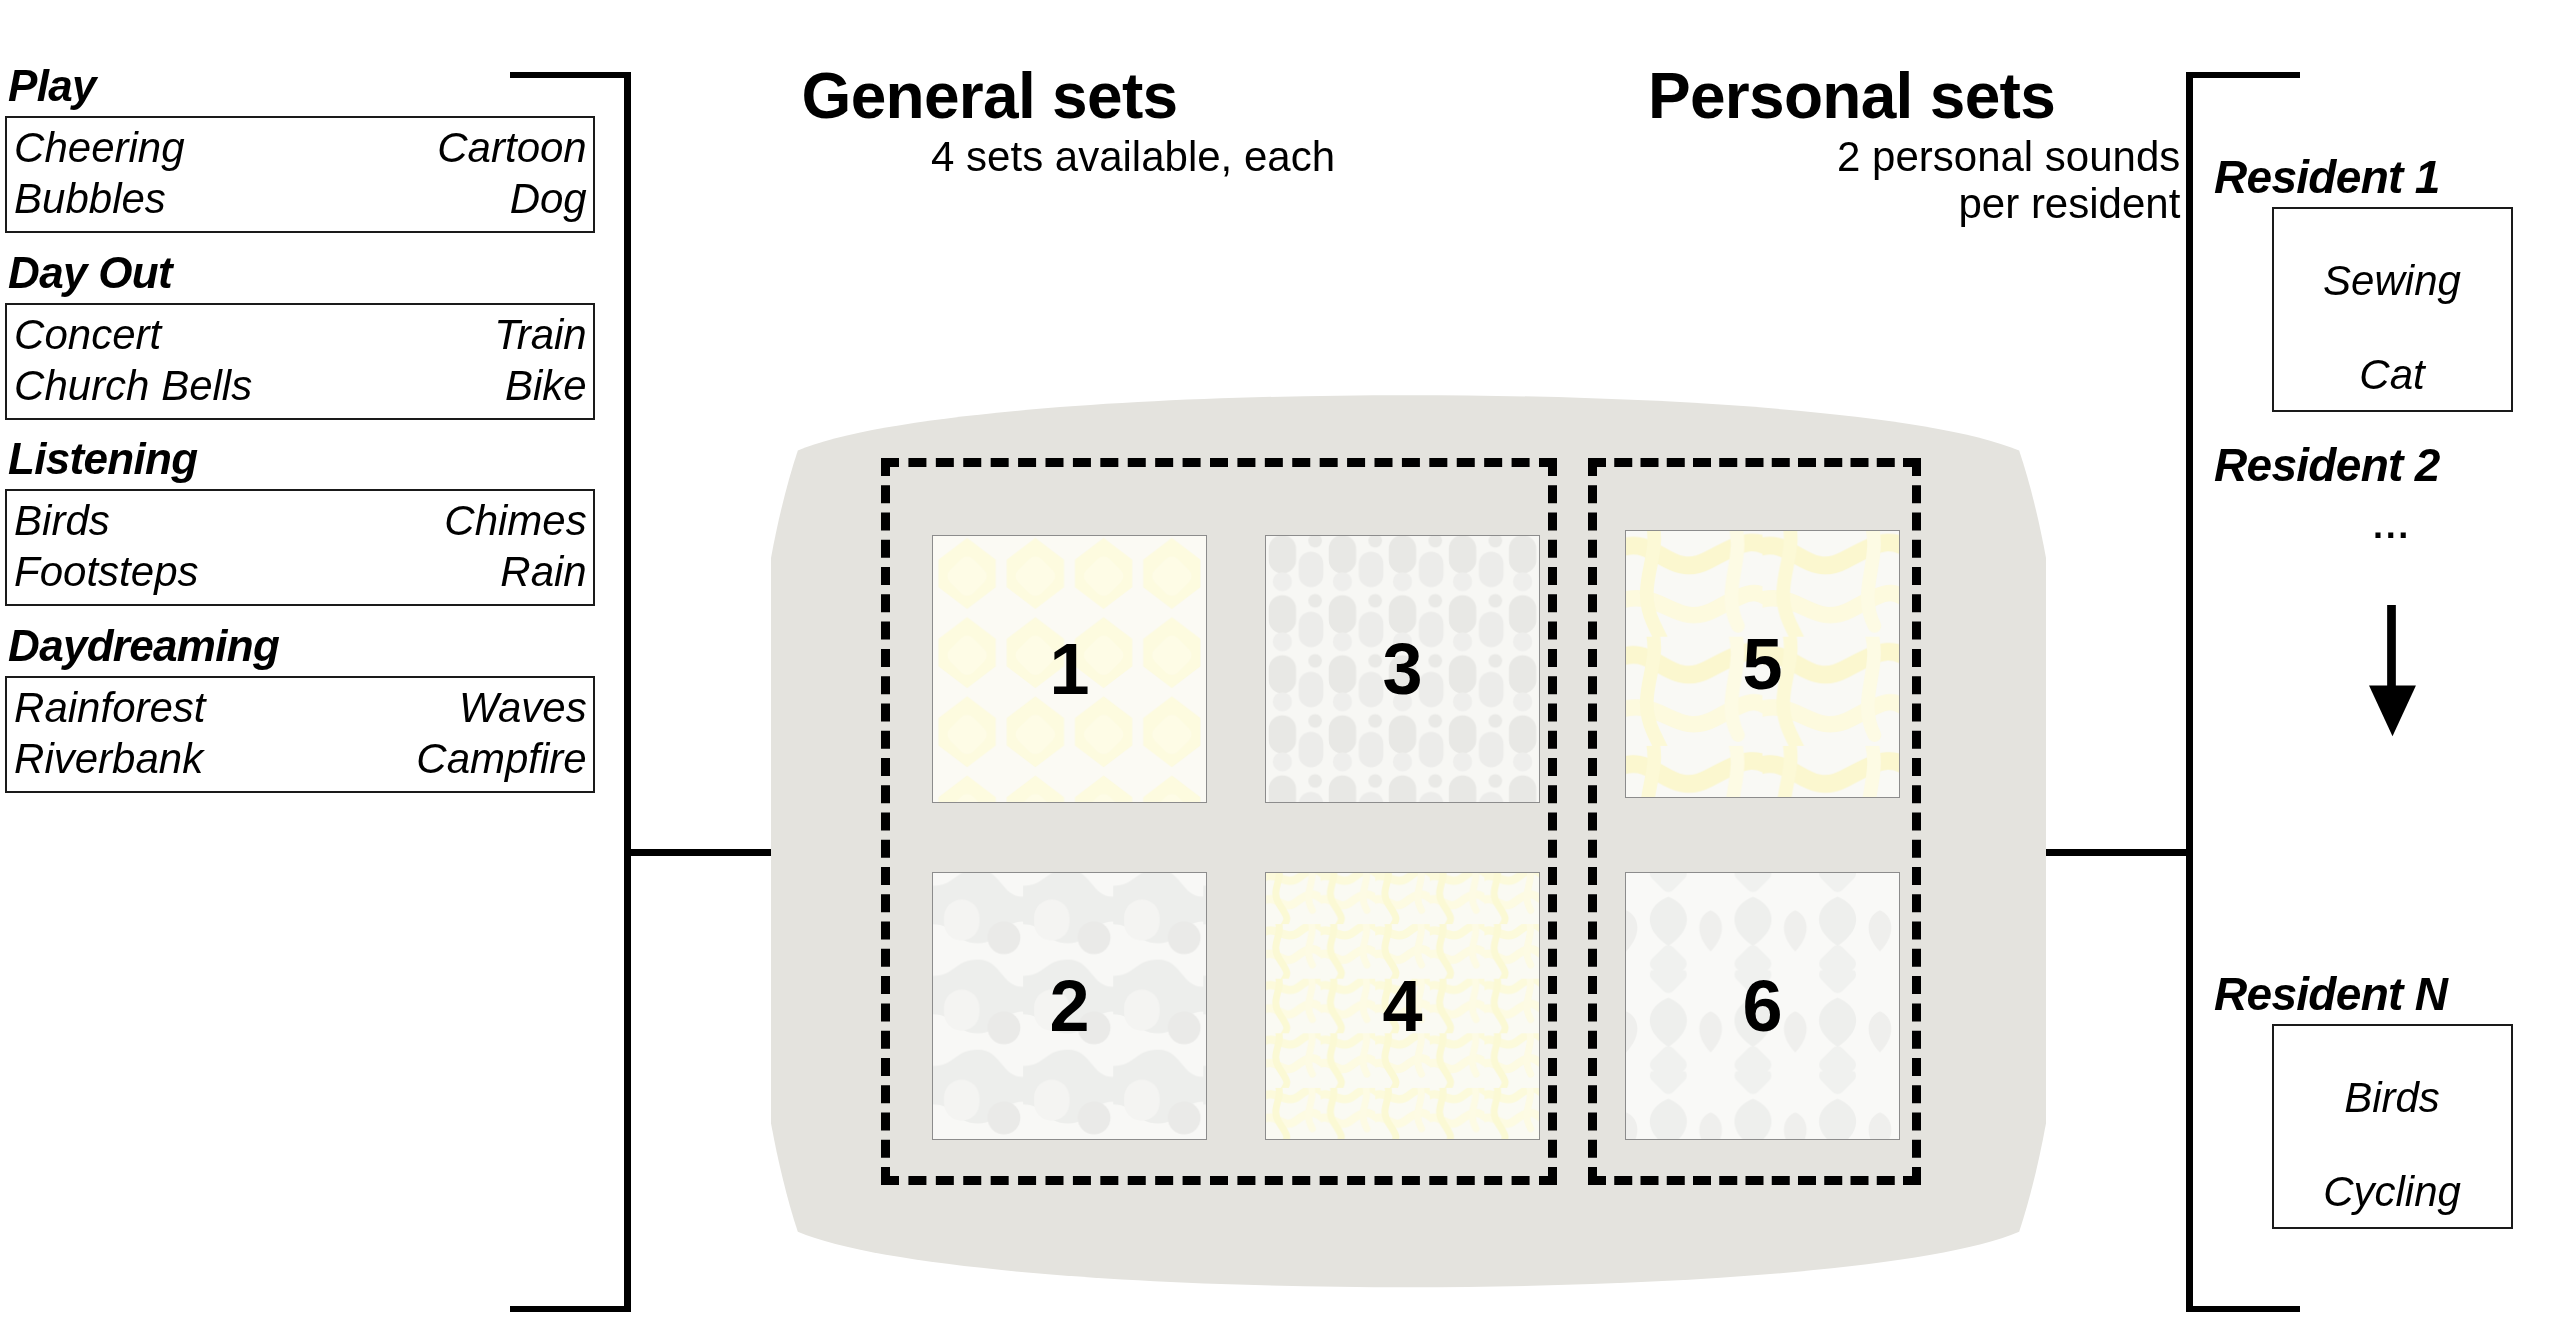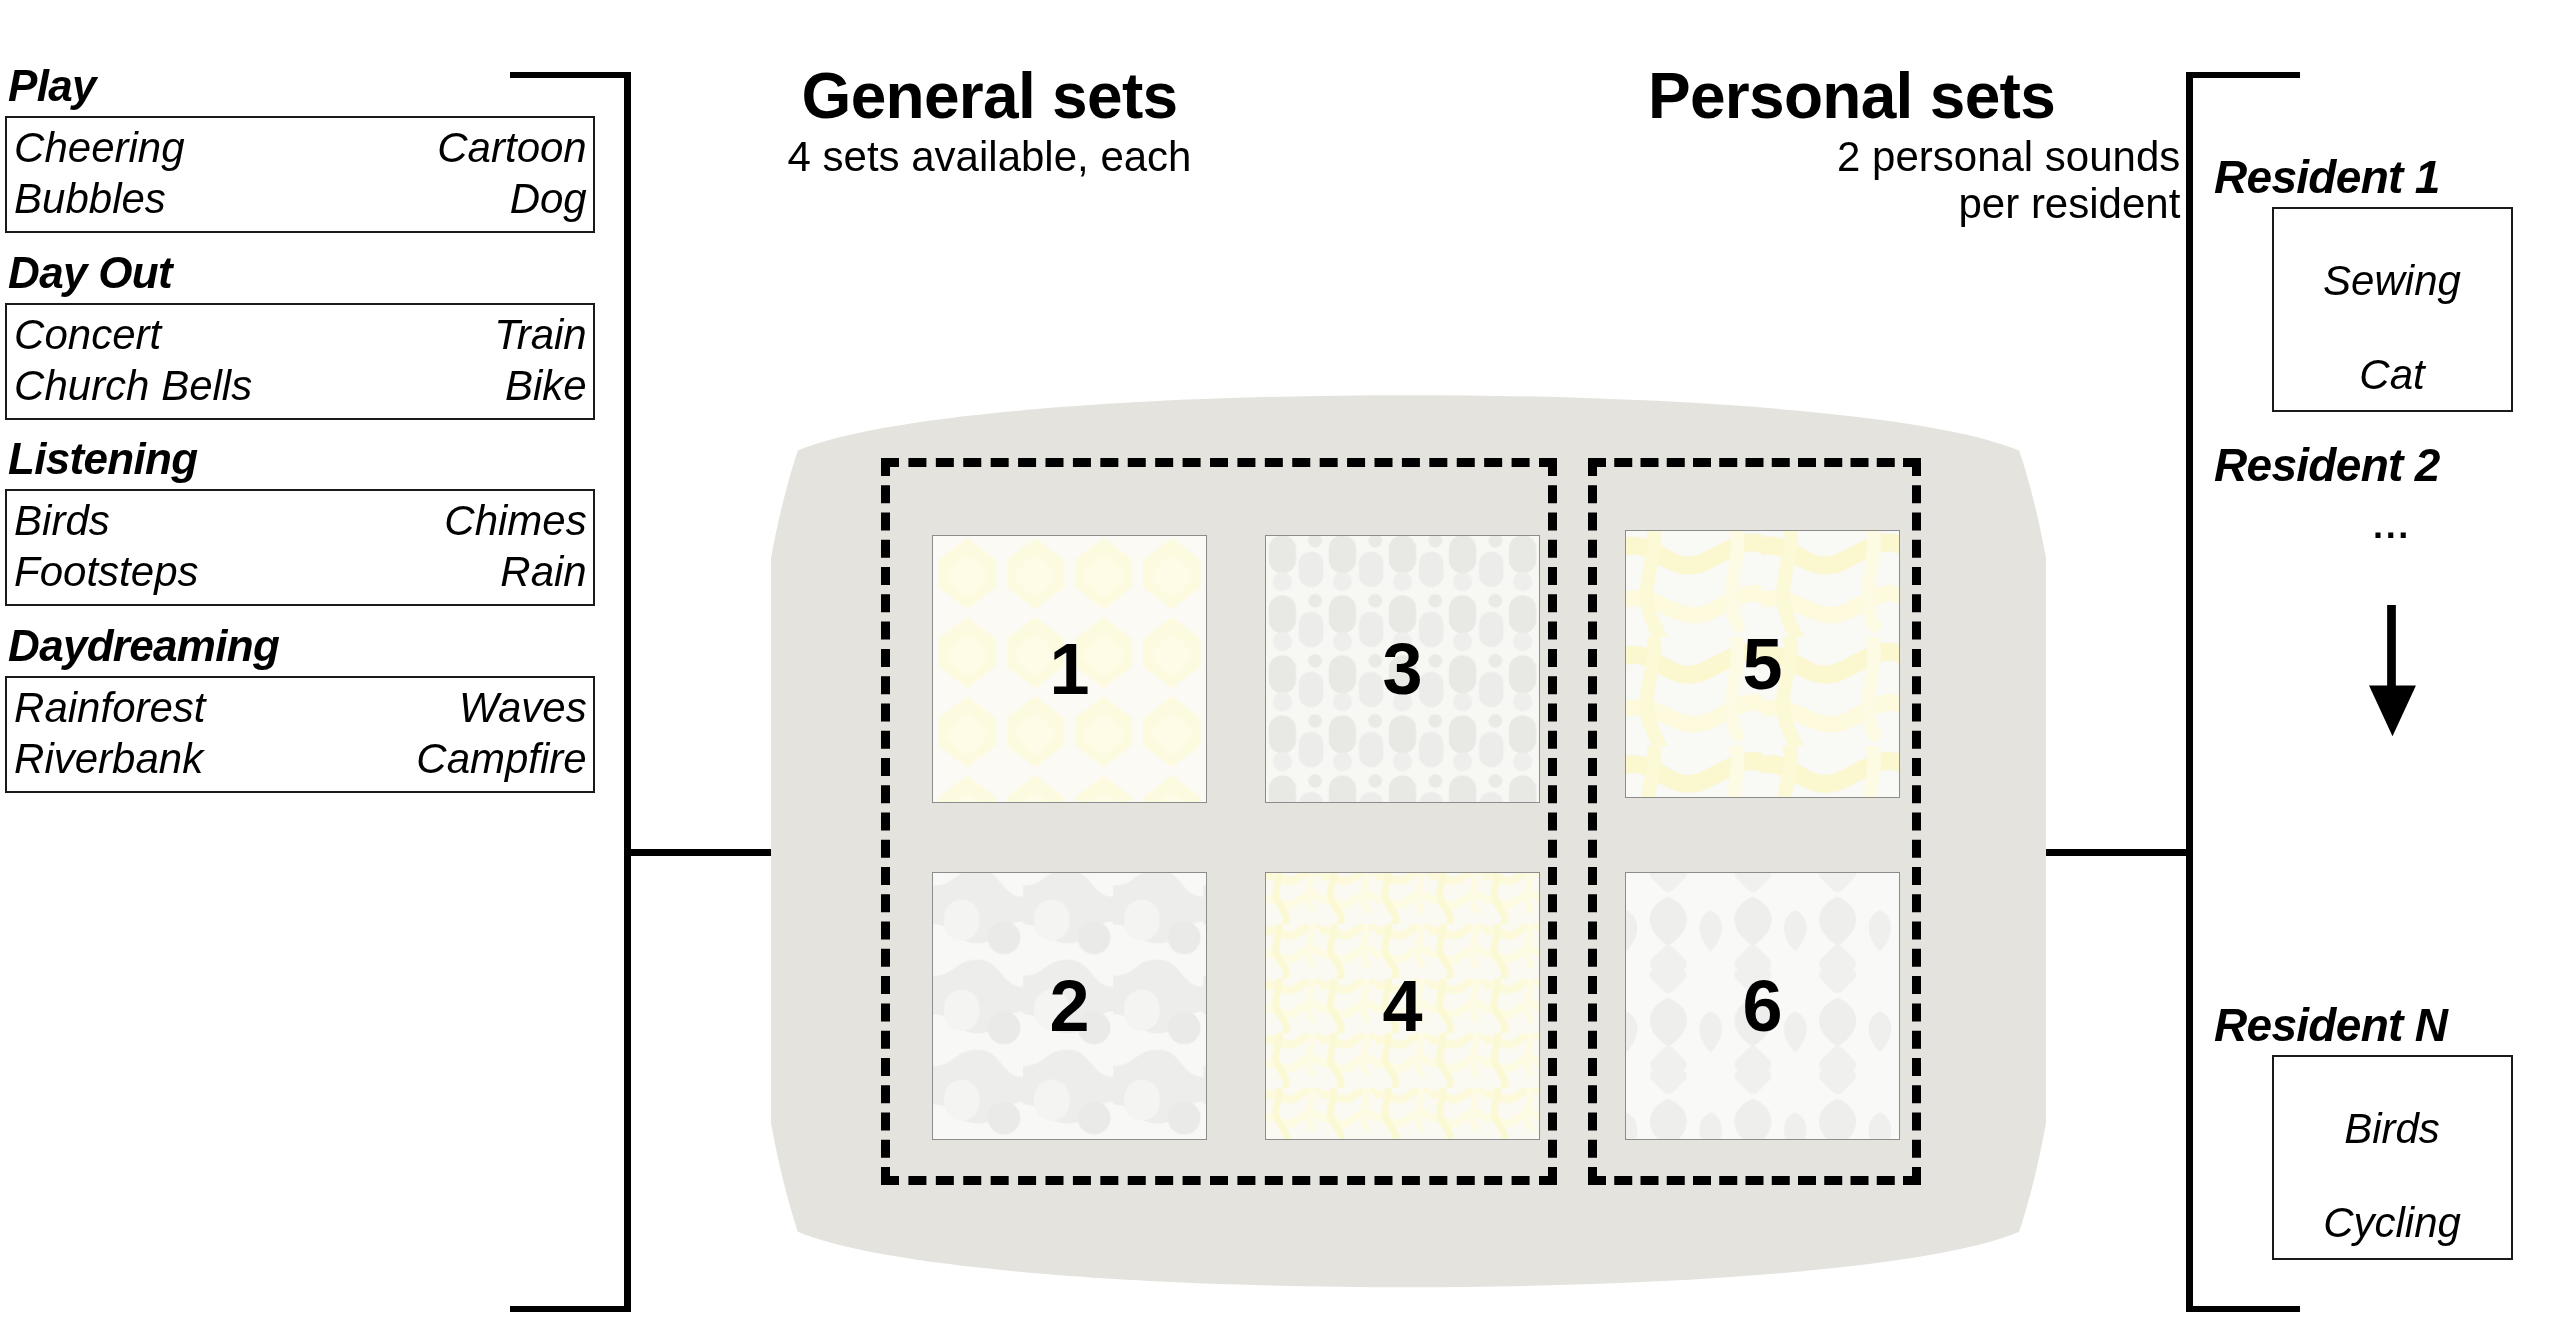--- a/index.html
+++ b/index.html
@@ -32,21 +32,21 @@
   
   #connector-right{position:absolute;left:1932px;top:849px;width:258px;height:7.4px;background:#000;}
 
   
   .colhead{position:absolute;text-align:center;}
   .colhead h2{font-family:"Liberation Sans Narrow","Liberation Sans",sans-serif;
     font-weight:bold;font-size:64px;line-height:1.0;margin:0 0 5.4px 0;letter-spacing:-0.7px;}
   .colhead p{font-family:"Liberation Sans Narrow","Liberation Sans",sans-serif;
     font-weight:normal;font-size:42px;line-height:1.12;margin:0;}
   #general-head{left:644px;top:64px;width:691px;}
-  #general-head p{text-align:center;}
+  #general-head p{text-align:right;}
   #personal-head{left:1516px;top:64px;width:671px;}
   #personal-head p{text-align:right;padding-right:6.7px;}
 
   
   #cushion{position:absolute;left:771px;top:370px;width:1275px;height:939px;}
   #cushion svg{display:block;width:100%;height:100%;}
 
   .dashbox{position:absolute;border:9.4px dashed #000;box-sizing:border-box;}
   #dash-general{left:881px;top:458px;width:676px;height:727px;}
   #dash-personal{left:1588px;top:458px;width:333px;height:727px;}
@@ -76,21 +76,21 @@
     font-style:italic;font-size:46px;line-height:1.0;margin:0 0 6.7px 0;
     text-align:left;white-space:nowrap;letter-spacing:-0.7px;}
   .res-box{border:2px solid #1a1a1a;box-sizing:border-box;margin:0 auto;width:241px;
     padding:4px 0 8px 0;}
   .res-line{font-family:"Liberation Sans Narrow","Liberation Sans",sans-serif;
     font-style:italic;font-size:42px;line-height:1.28;text-align:center;white-space:nowrap;margin-top:41px;}
   #res2-block{margin-top:29.5px;}
   .ellipsis{font-family:"Liberation Sans","DejaVu Sans",sans-serif;font-weight:bold;
     font-size:36px;text-align:center;margin-top:17.4px;letter-spacing:2.7px;}
   #down-arrow{margin:58px auto 0 auto;width:81px;}
-  #resN-block{position:absolute;left:2214px;top:1002px;width:356px;}
+  #resN-block{position:absolute;left:2214px;top:971px;width:356px;}
 </style>
 </head>
 <body>
 
 <div class="stage">
 
   <div id="left-column">
 
     <div class="cat-block">
       <div class="cat-title">Play</div>

